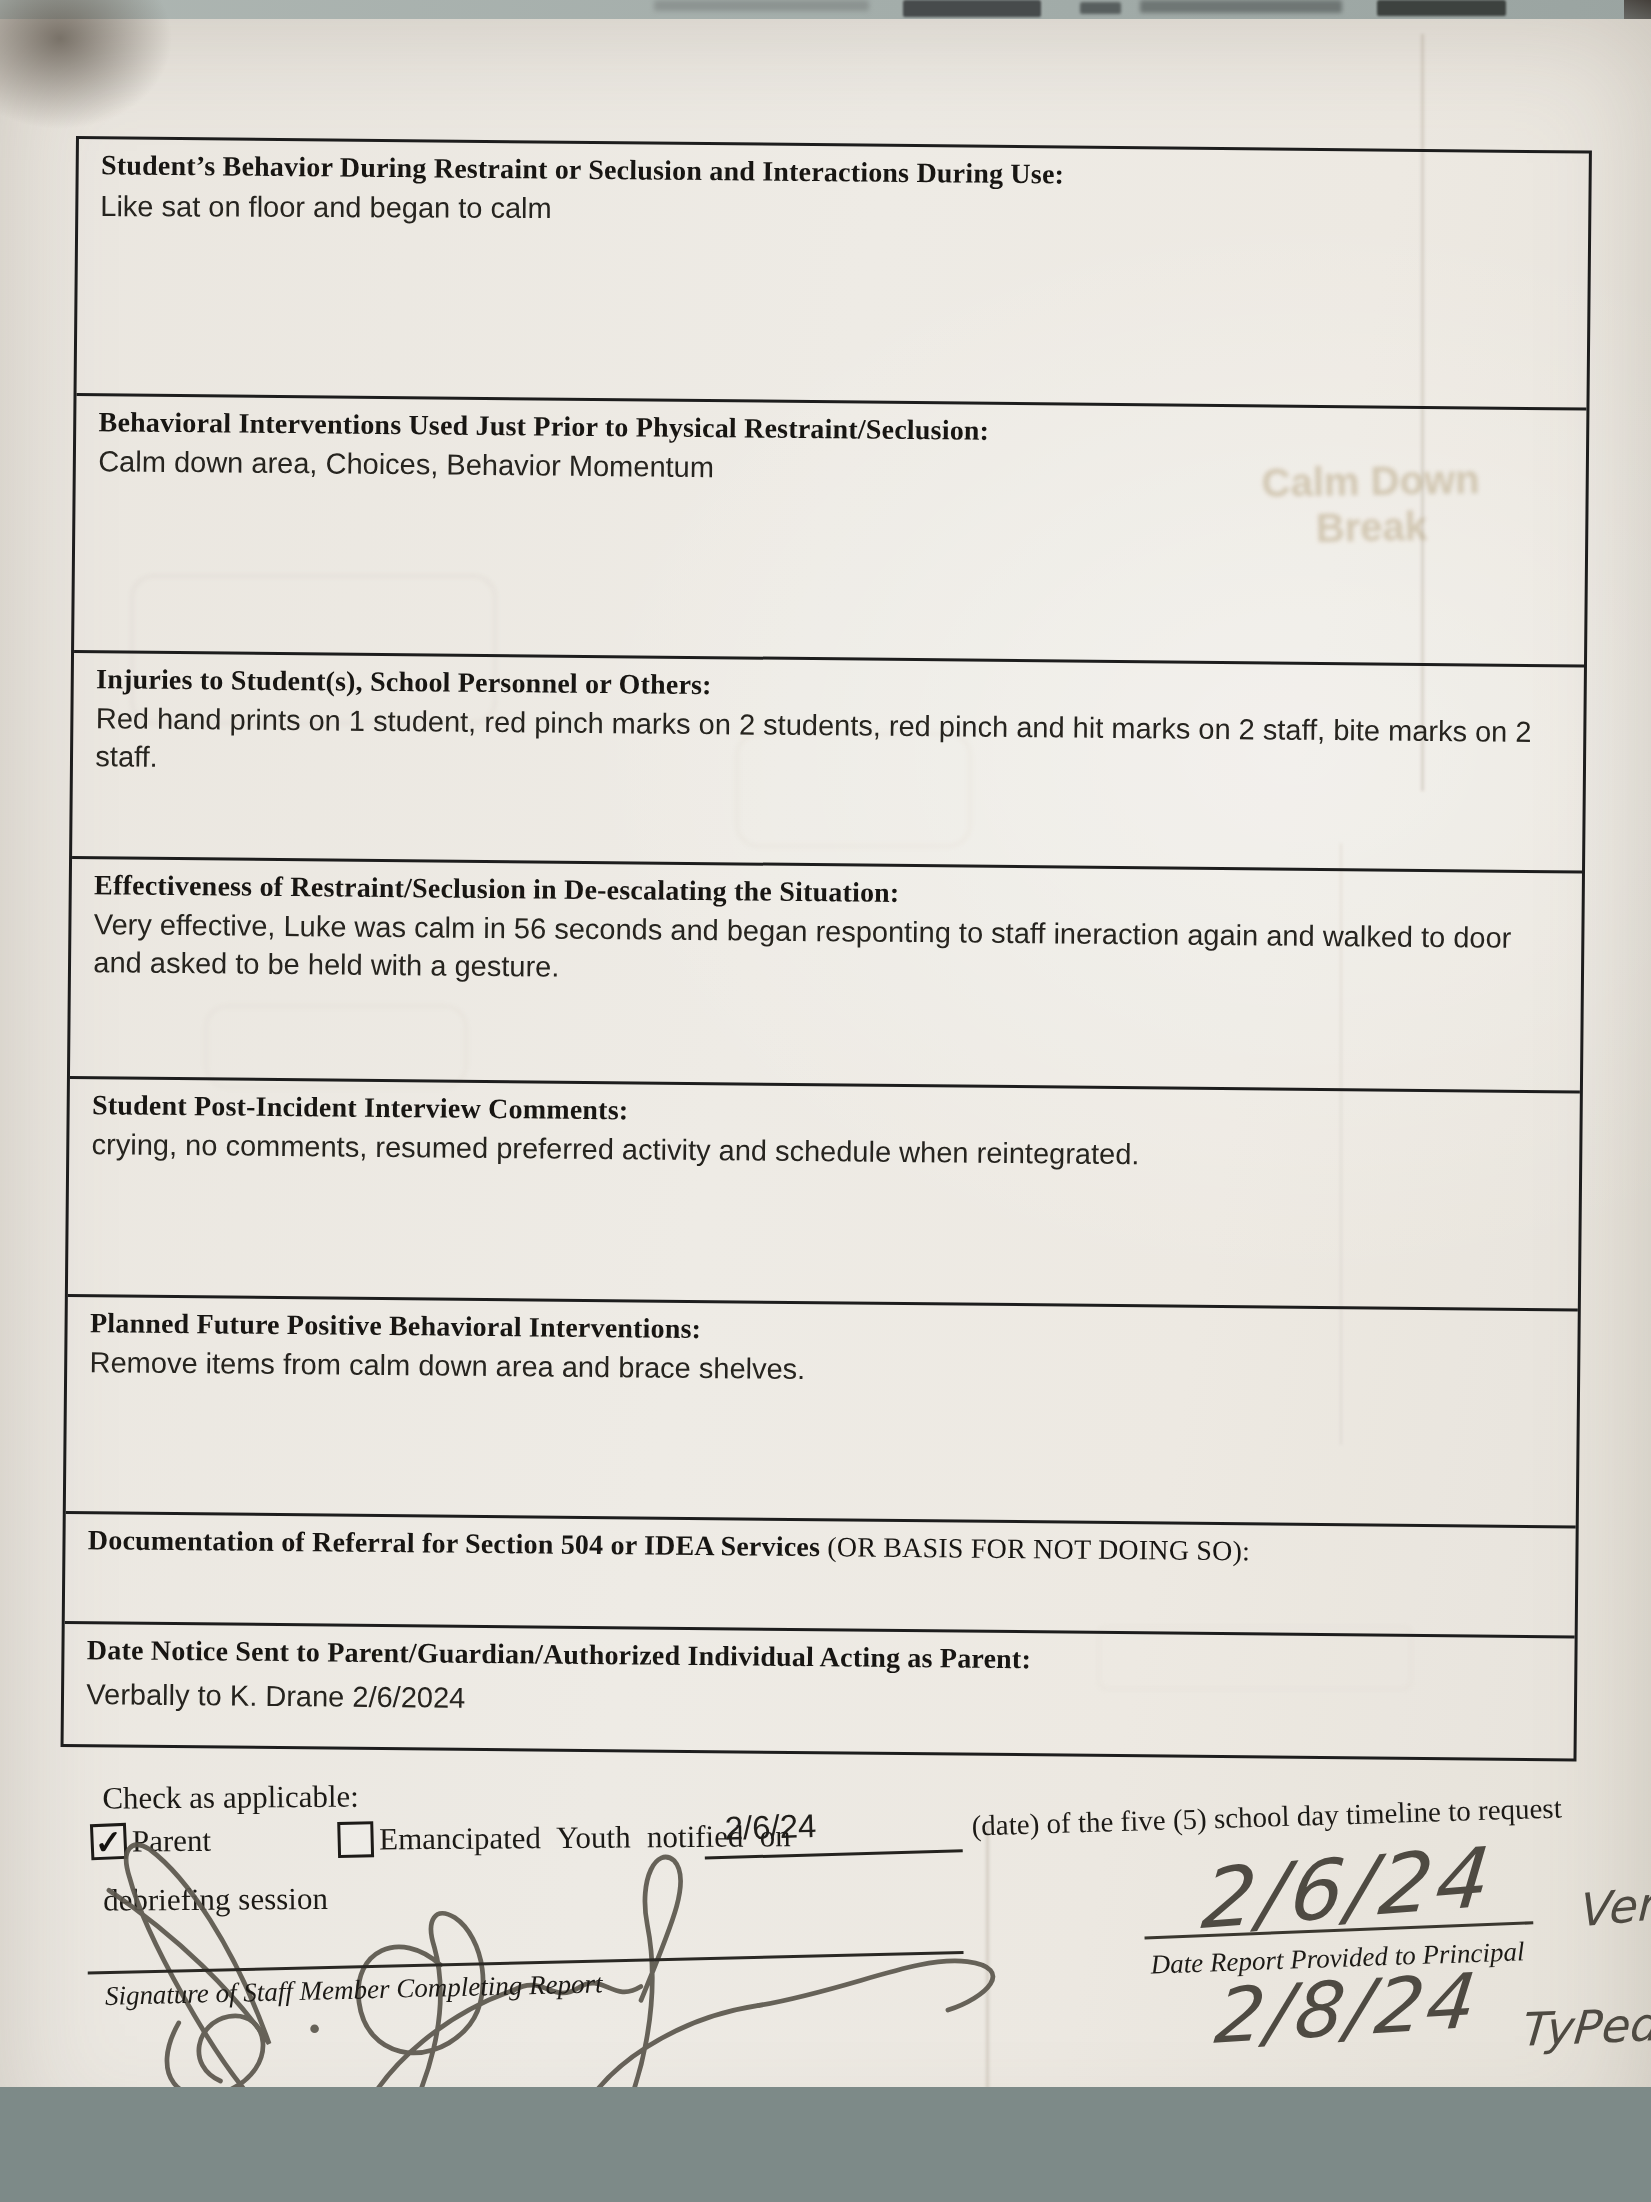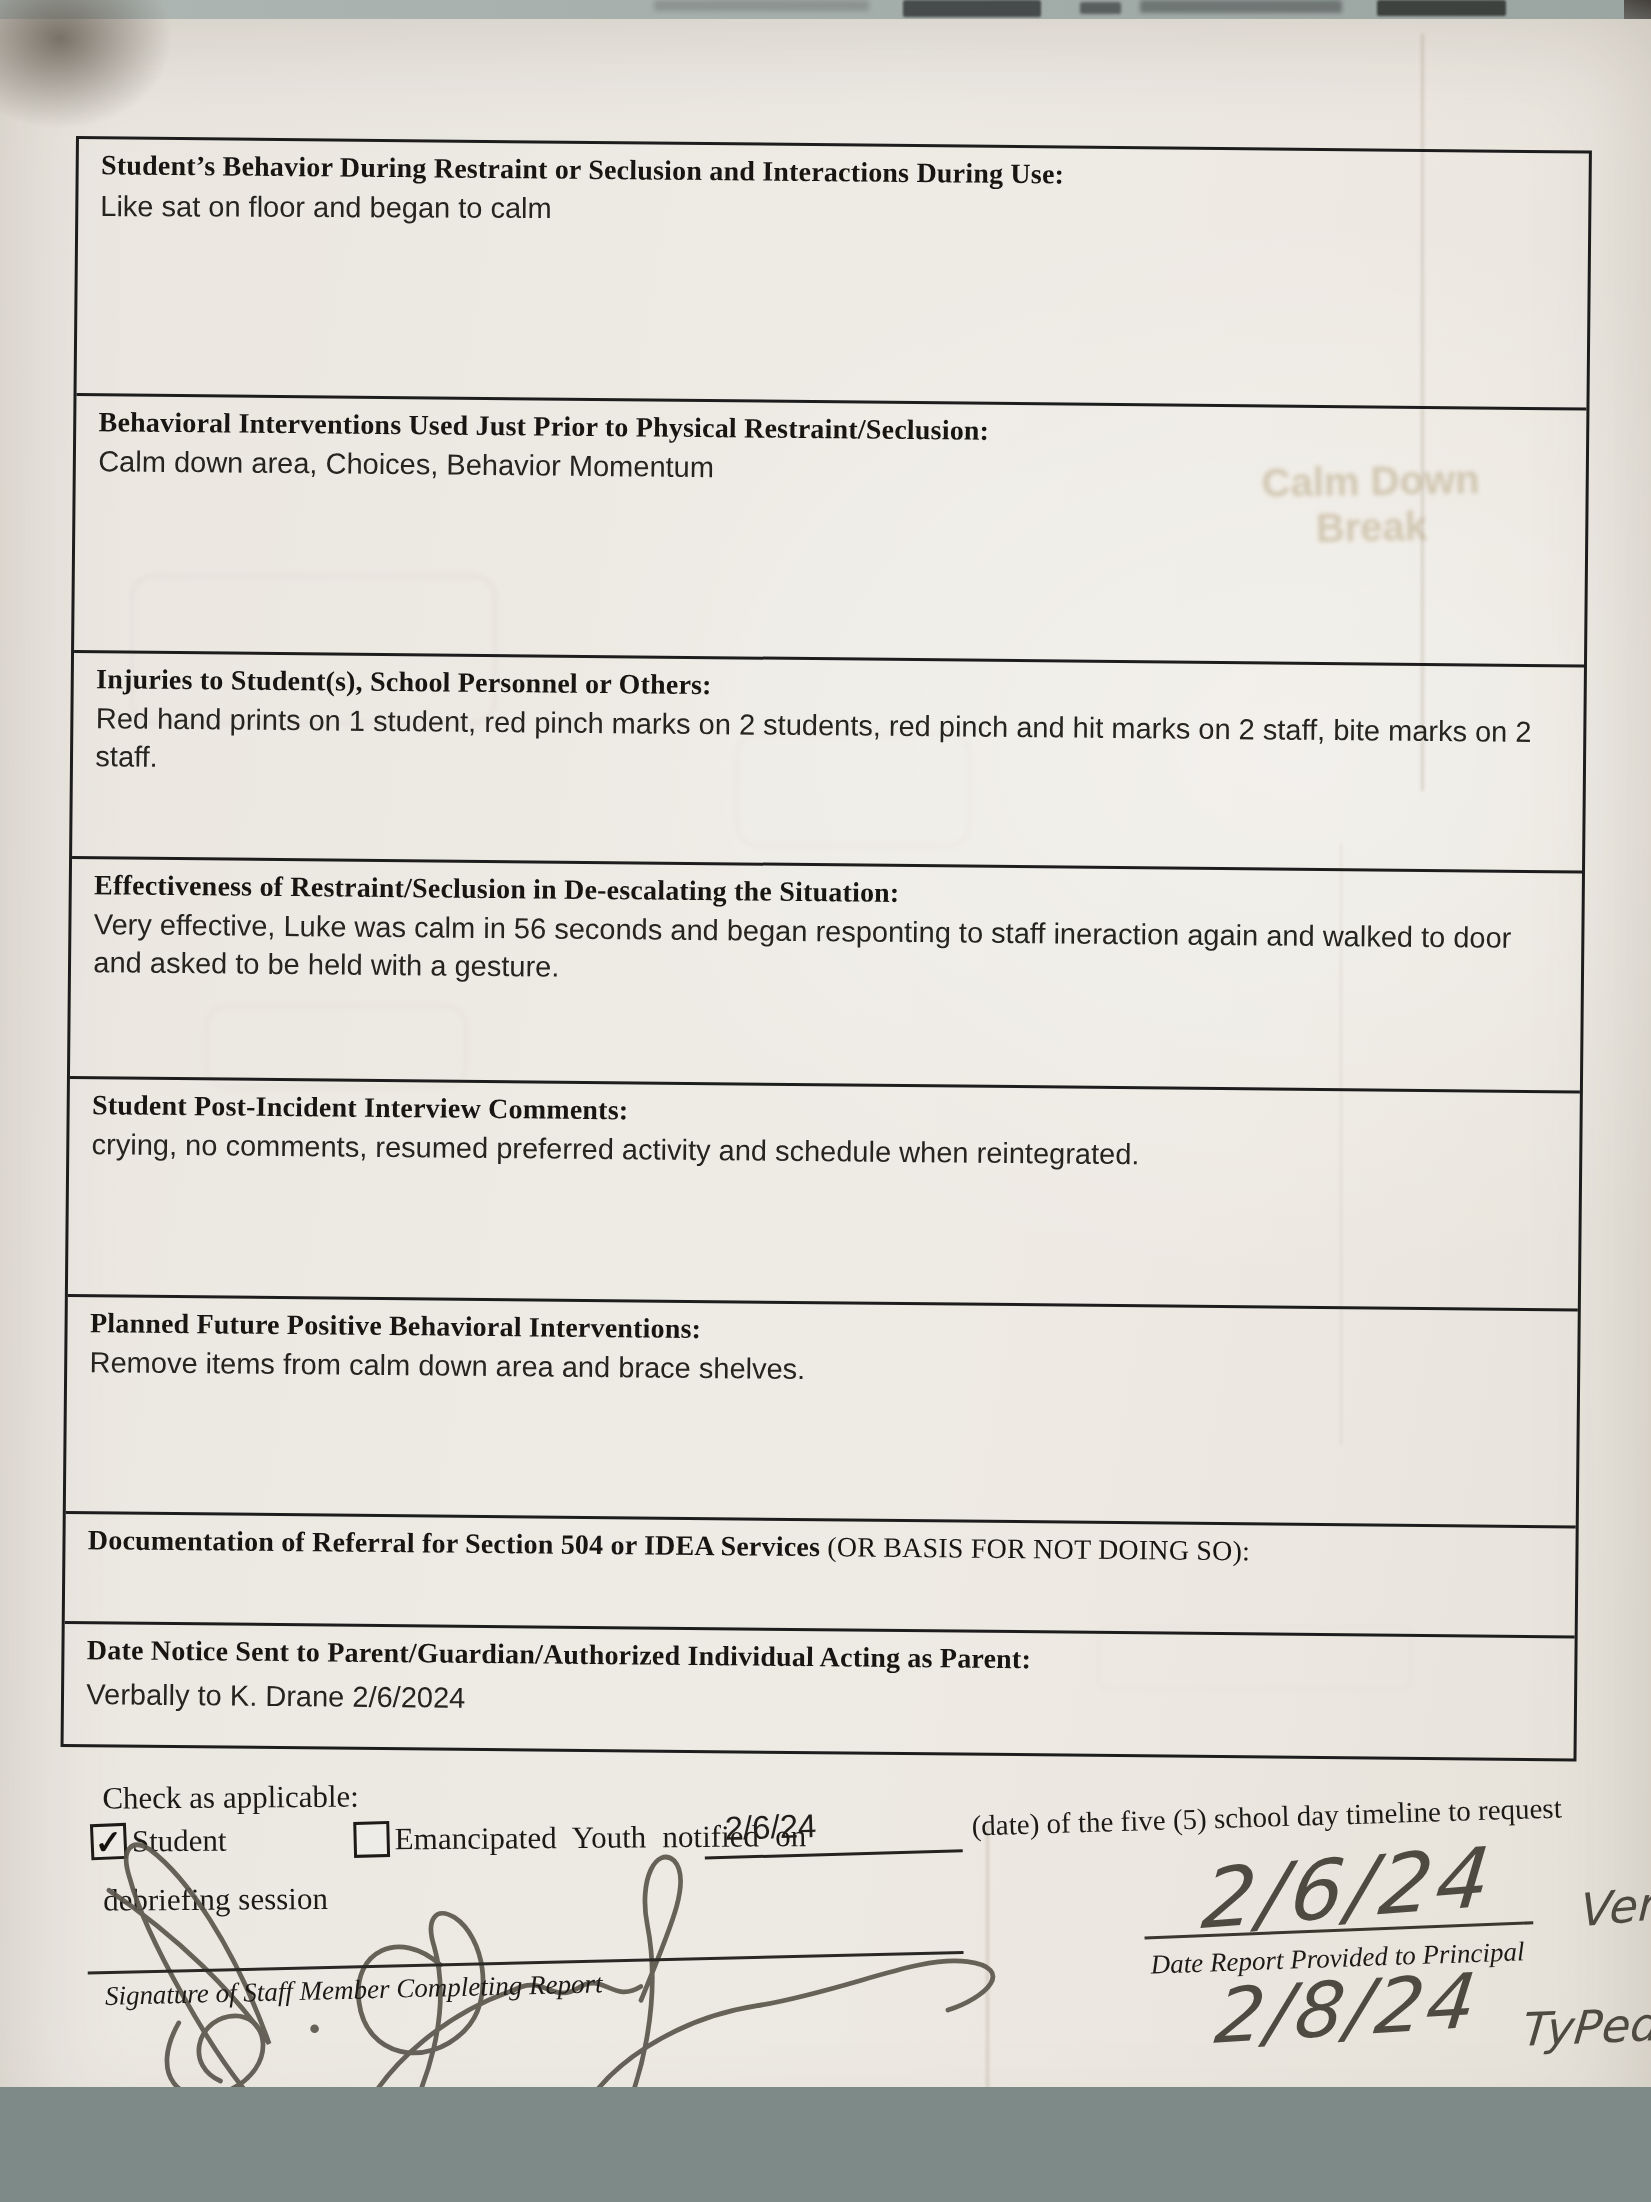--- a/index.html
+++ b/index.html
@@ -163,21 +163,21 @@
   </div>
 
   <div id="footer">
 
     <div id="check-applicable" class="serif-line">Check as applicable:</div>
 
     <div id="checkbox-row" class="serif-line">
       <span id="parent-checkbox" class="checkbox">
           <span>✓</span>
         </span>
-      <span class="cb-label">Student</span>
+      <span class="cb-label">Parent</span>
       <span id="youth-checkbox" class="checkbox"></span>
       <span id="notified-row" class="cb-label">Emancipated Youth notified on</span>
     </div>
 
     <div id="notified-date">2/6/24</div>
     <div id="notified-underline"></div>
     <div id="date-suffix" class="serif-line">(date) of the five (5) school day timeline to request</div>
     <div id="debriefing" class="serif-line">debriefing session</div>
 
     <svg id="signature-svg" width="1136" height="361" viewBox="0 0 1320 420">

